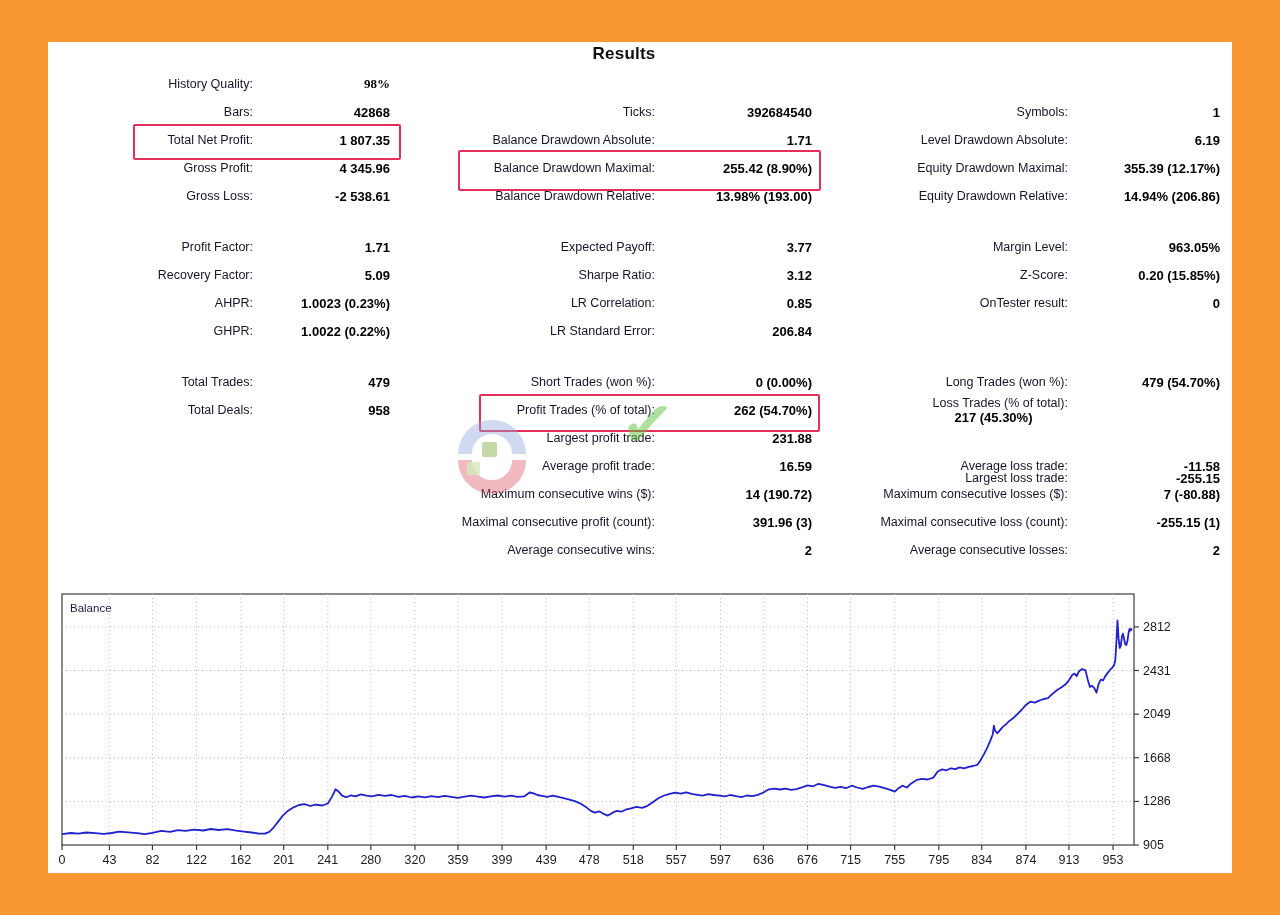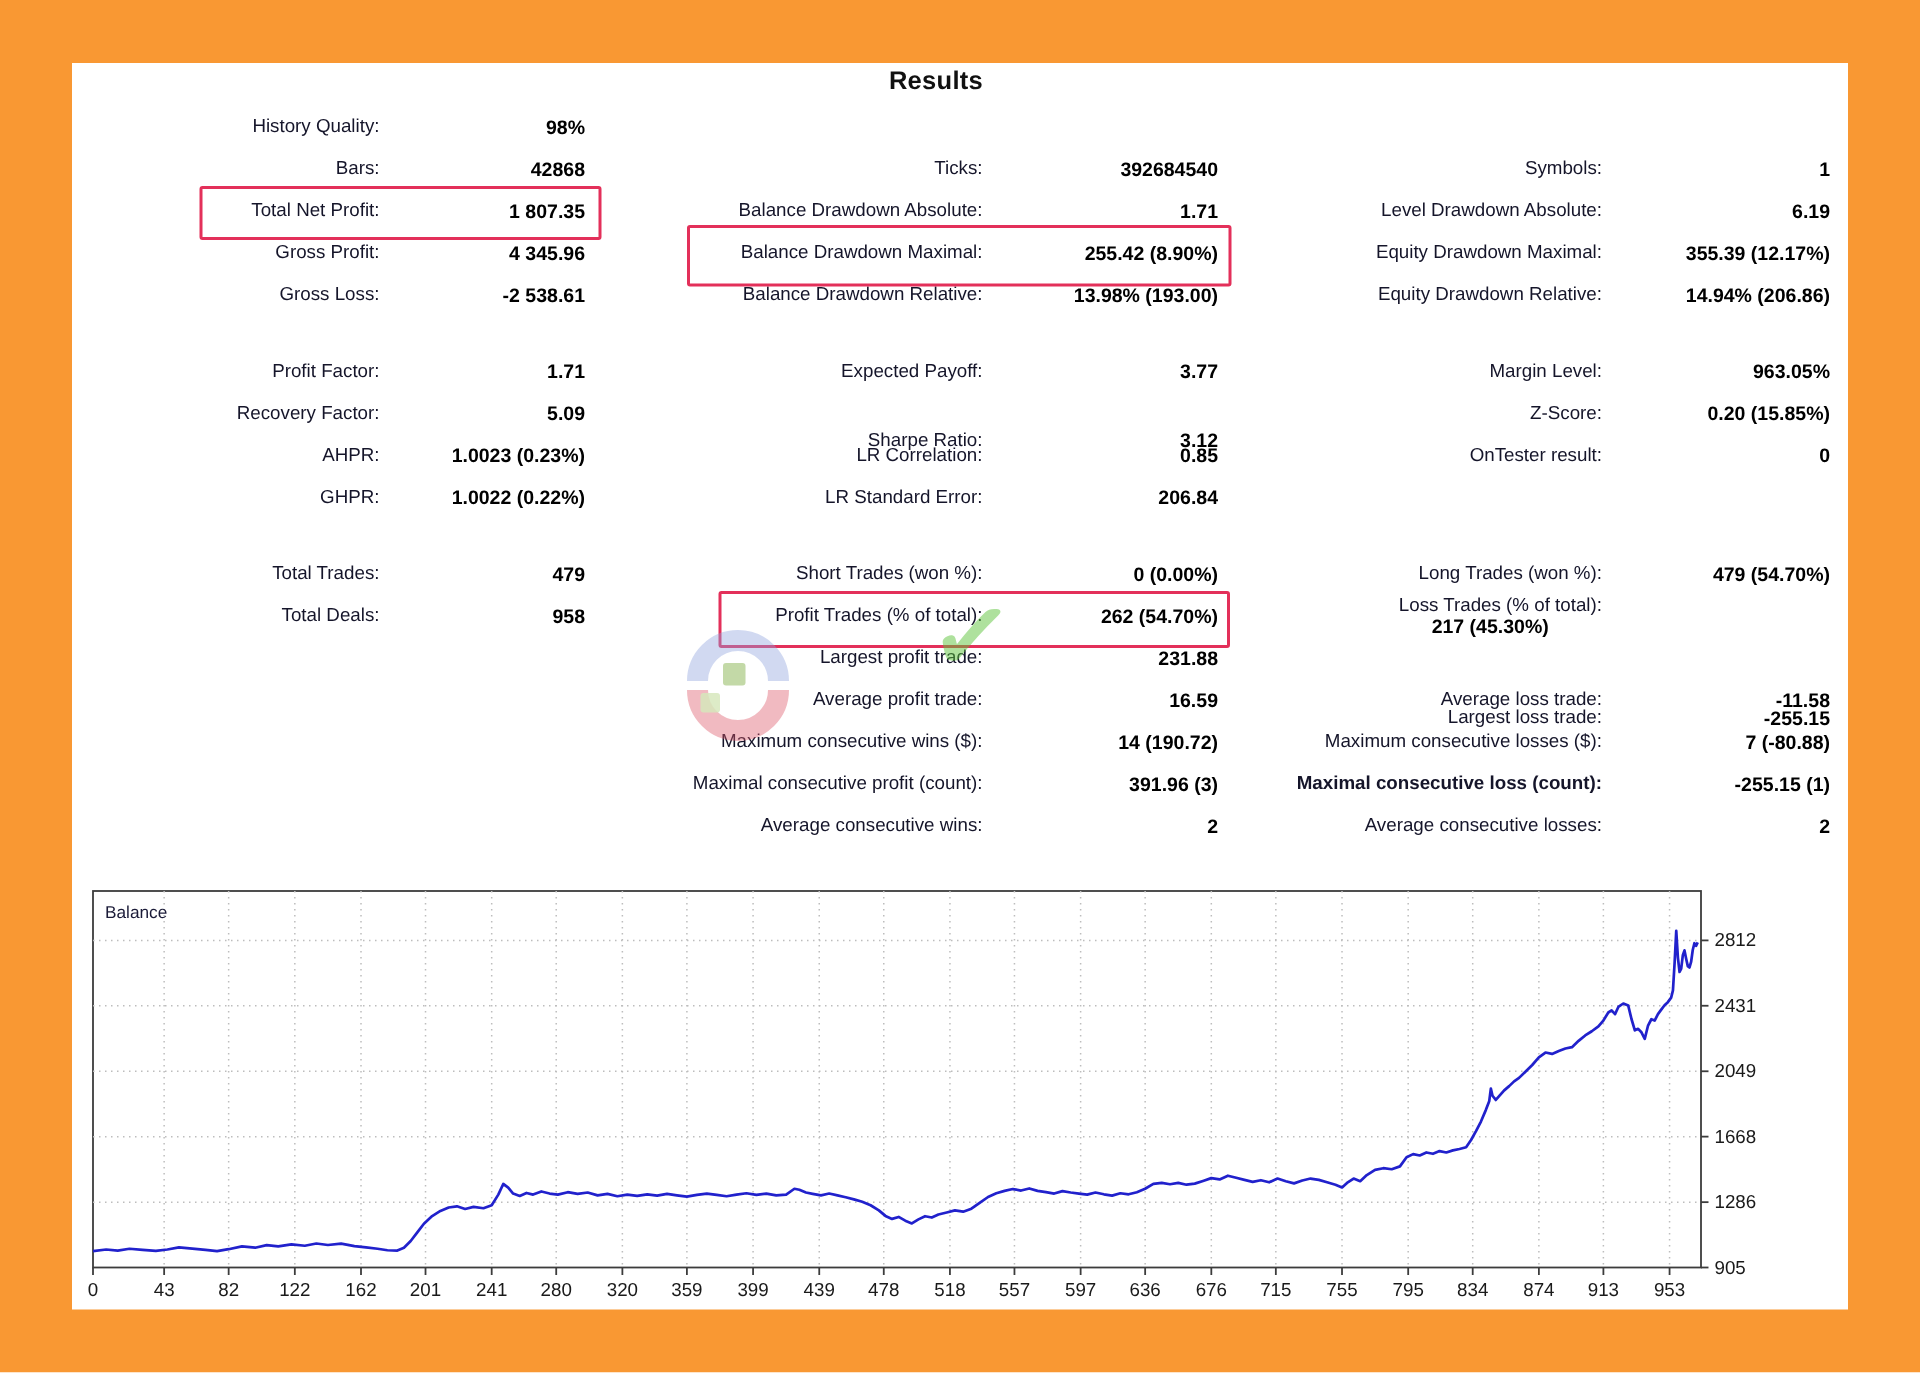--- a/index.html
+++ b/index.html
@@ -54,21 +54,21 @@
 <body>
 
 <div class="page">
   <div class="content"></div>
 
   <div class="title">Results</div>
 
   <div id="stats-layer">
       <div class="stat-row" style="left: 90px; top: 70px;">
         <span class="stat-label" style="width: 163px;">History Quality:</span>
-        <span class="stat-value" style="width: 137px;">98%</span>
+        <span class="stat-value" style="width: 137px; font-family: Liberation Serif, serif;">98%</span>
       </div>
       <div class="stat-row" style="left: 90px; top: 98px;">
         <span class="stat-label" style="width: 163px;">Bars:</span>
         <span class="stat-value" style="width: 137px;">42868</span>
       </div>
       <div class="stat-row" style="left: 90px; top: 126px;">
         <span class="stat-label" style="width: 163px;">Total Net Profit:</span>
         <span class="stat-value" style="width: 137px;">1 807.35</span>
       </div>
       <div class="stat-row" style="left: 90px; top: 154px;">
@@ -116,21 +116,21 @@
         <span class="stat-value" style="width: 157px;">255.42 (8.90%)</span>
       </div>
       <div class="stat-row" style="left: 400px; top: 182px; align-items: center;">
         <span class="stat-label" style="width: 255px;">Balance Drawdown Relative:</span>
         <span class="stat-value" style="width: 157px;">13.98% (193.00)</span>
       </div>
       <div class="stat-row" style="left: 400px; top: 233px;">
         <span class="stat-label" style="width: 255px;">Expected Payoff:</span>
         <span class="stat-value" style="width: 157px;">3.77</span>
       </div>
-      <div class="stat-row" style="left: 400px; top: 279px; justify-content: space-between;">
+      <div class="stat-row" style="left: 400px; top: 261px; justify-content: space-between;">
         <span class="stat-label" style="width: 255px;">Sharpe Ratio:</span>
         <span class="stat-value" style="width: 157px;">3.12</span>
       </div>
       <div class="stat-row" style="left: 400px; top: 289px;">
         <span class="stat-label" style="width: 255px;">LR Correlation:</span>
         <span class="stat-value" style="width: 157px;">0.85</span>
       </div>
       <div class="stat-row" style="left: 400px; top: 317px;">
         <span class="stat-label" style="width: 255px;">LR Standard Error:</span>
         <span class="stat-value" style="width: 157px;">206.84</span>
@@ -205,21 +205,21 @@
       </div>
       <div class="stat-row" style="left: 845px; top: 452px;">
         <span class="stat-label" style="width: 223px;">Average loss trade:</span>
         <span class="stat-value" style="width: 152px;">-11.58</span>
       </div>
       <div class="stat-row" style="left: 845px; top: 480px;">
         <span class="stat-label" style="width: 223px;">Maximum consecutive losses ($):</span>
         <span class="stat-value" style="width: 152px;">7 (-80.88)</span>
       </div>
       <div class="stat-row" style="left: 845px; top: 508px;">
-        <span class="stat-label" style="width: 223px; font-weight: bold;">Maximal consecutive loss (count):</span>
+        <span class="stat-label" style="width: 223px;">Maximal consecutive loss (count):</span>
         <span class="stat-value" style="width: 152px;">-255.15 (1)</span>
       </div>
       <div class="stat-row" style="left: 845px; top: 536px;">
         <span class="stat-label" style="width: 223px;">Average consecutive losses:</span>
         <span class="stat-value" style="width: 152px;">2</span>
       </div>
     </div>
 
   <div class="hl-box hl1"></div>
   <div class="hl-box hl2"></div>

